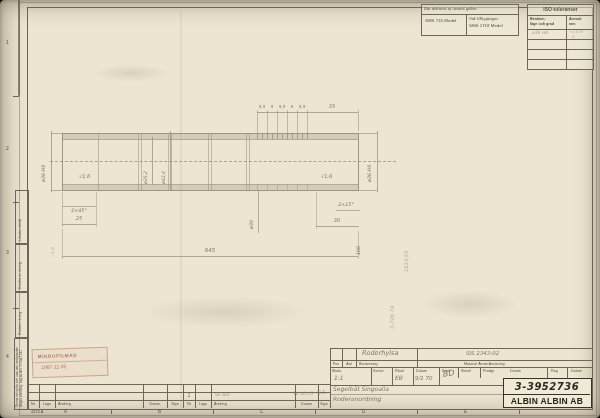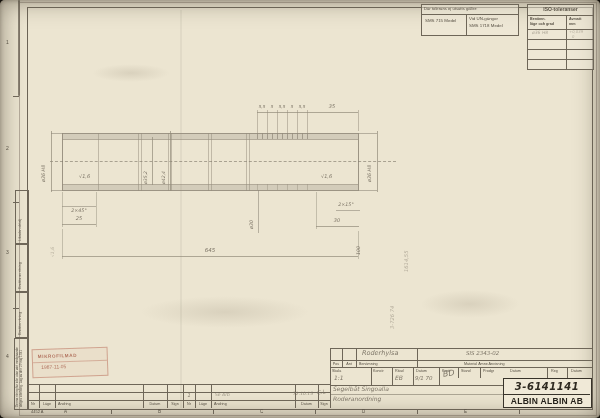--- a/index.html
+++ b/index.html
@@ -223,21 +223,21 @@
   <div class="t hand" style="left:395px;top:375px;font-size:6px;">EB</div>
   <div class="t hand" style="left:415px;top:375px;font-size:5.5px;">9/1 70</div>
   <div class="t hand" style="left:443px;top:370px;font-size:8px;transform:rotate(-8deg);">BD</div>
 
   <div class="ink" style="left:330px;top:385px;width:174px;height:1px;"></div>
   <div class="ink" style="left:330px;top:394px;width:174px;height:1px;opacity:.5;"></div>
   <div class="t hand" style="left:333px;top:386px;font-size:6px;">Segelbåt Singoalla</div>
   <div class="t hand" style="left:333px;top:395.5px;font-size:6px;">Roderanordning</div>
 
   <div class="a" style="left:503px;top:378px;width:89px;height:30px;border:1.6px solid #38332a;background:#f0e9d7;box-sizing:border-box;">
-    <div class="t hand c" style="left:0;top:2px;width:86px;font-size:10px;font-weight:bold;color:#2e2920;letter-spacing:.5px;">3-6141141</div>
+    <div class="t hand c" style="left:0;top:2px;width:86px;font-size:10px;font-weight:bold;color:#2e2920;letter-spacing:.5px;">3-3952736</div>
     <div class="a" style="left:0;top:14.5px;width:86px;height:1.4px;background:#38332a;"></div>
     <div class="t c" style="left:0;top:18px;width:86px;font-size:8.5px;font-weight:bold;color:#26221b;letter-spacing:.3px;">ALBIN ALBIN AB</div>
   </div>
 
   <div class="ink" style="left:27px;top:384px;width:303px;height:1px;"></div>
   <div class="ink" style="left:27px;top:392px;width:303px;height:1px;"></div>
   <div class="ink" style="left:27px;top:400px;width:303px;height:1px;"></div>
   <div class="ink" style="left:39px;top:384px;width:1px;height:24px;"></div>
   <div class="ink" style="left:55px;top:384px;width:1px;height:24px;"></div>
   <div class="ink" style="left:143px;top:384px;width:1px;height:24px;"></div>

